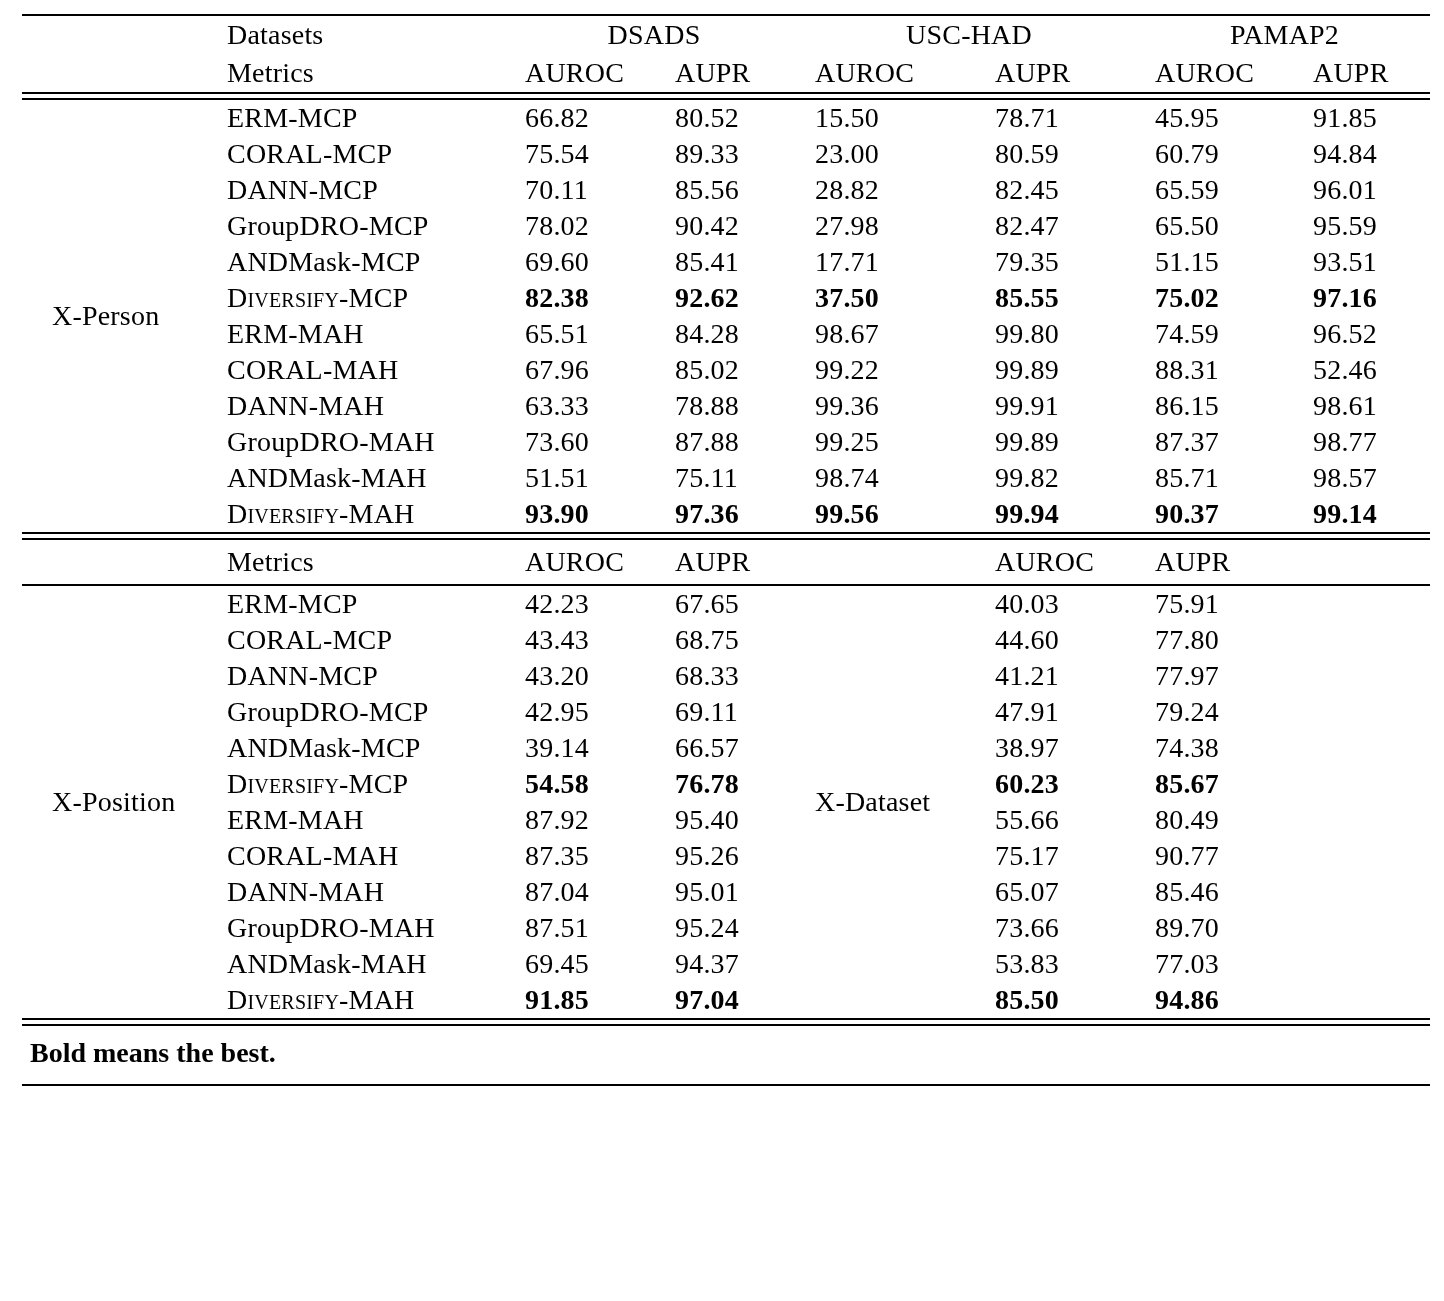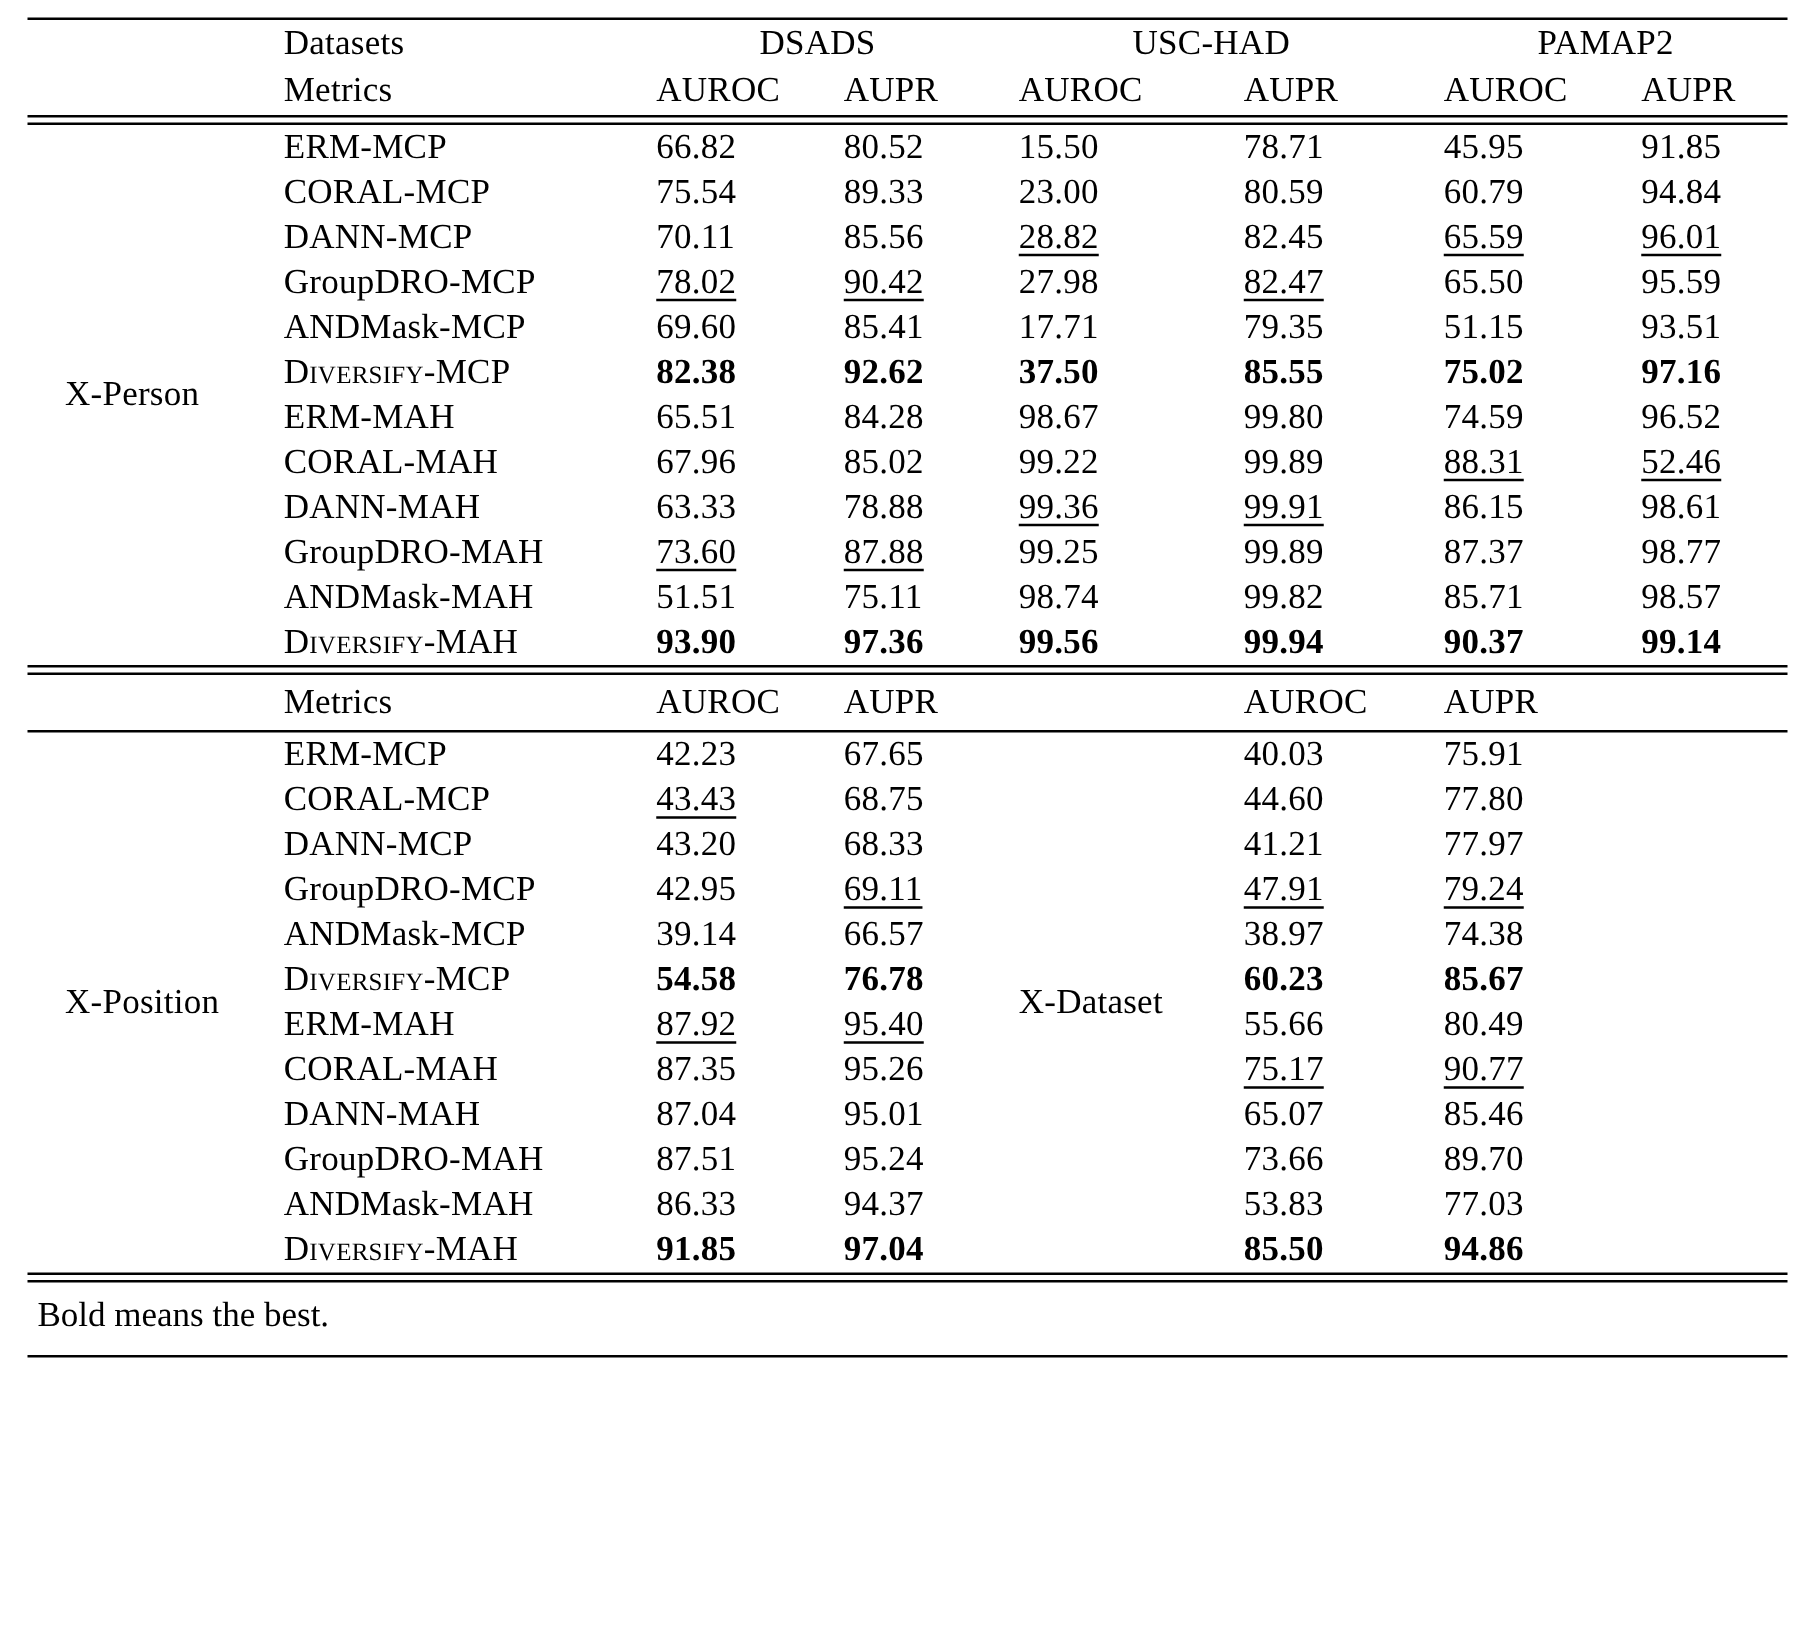--- a/index.html
+++ b/index.html
@@ -60,30 +60,30 @@
   .header-table td { height: 38px; }
   .mid-header-table td { height: 44px; }
   .body-table td { height: 36px; }
 
   .ds { text-align: center; }          
   .val { padding-left: 16px; }          
   .group-label { padding-left: 30px; margin-top: 32px; }  
   .sc { font-variant: small-caps; }     
   .bold { font-weight: bold; }
   .underline {
-    text-decoration: underline;
     text-decoration-thickness: 2px;
     text-underline-offset: 5px;
   }
 
   
   .footnote {
     font-size: 28px;
     line-height: 30px;
     padding: 12px 0 16px 8px;
+    font-weight: bold;
   }
 </style>
 </head>
 <body>
 
 <div class="page">
 
 
   <div class="rule"></div>
 
@@ -363,21 +363,21 @@
         <tr>
           <td class="method">GroupDRO-MAH</td>
           <td class="val">87.51</td>
           <td class="val">95.24</td>
           <td class="val">73.66</td>
           <td class="val">89.70</td>
           <td></td>
         </tr>
         <tr>
           <td class="method">ANDMask-MAH</td>
-          <td class="val">86.33</td>
+          <td class="val">69.45</td>
           <td class="val">94.37</td>
           <td class="val">53.83</td>
           <td class="val">77.03</td>
           <td></td>
         </tr>
         <tr>
           <td class="method sc">Diversify-MAH</td>
           <td class="val bold">91.85</td>
           <td class="val bold">97.04</td>
           <td class="val bold">85.50</td>

